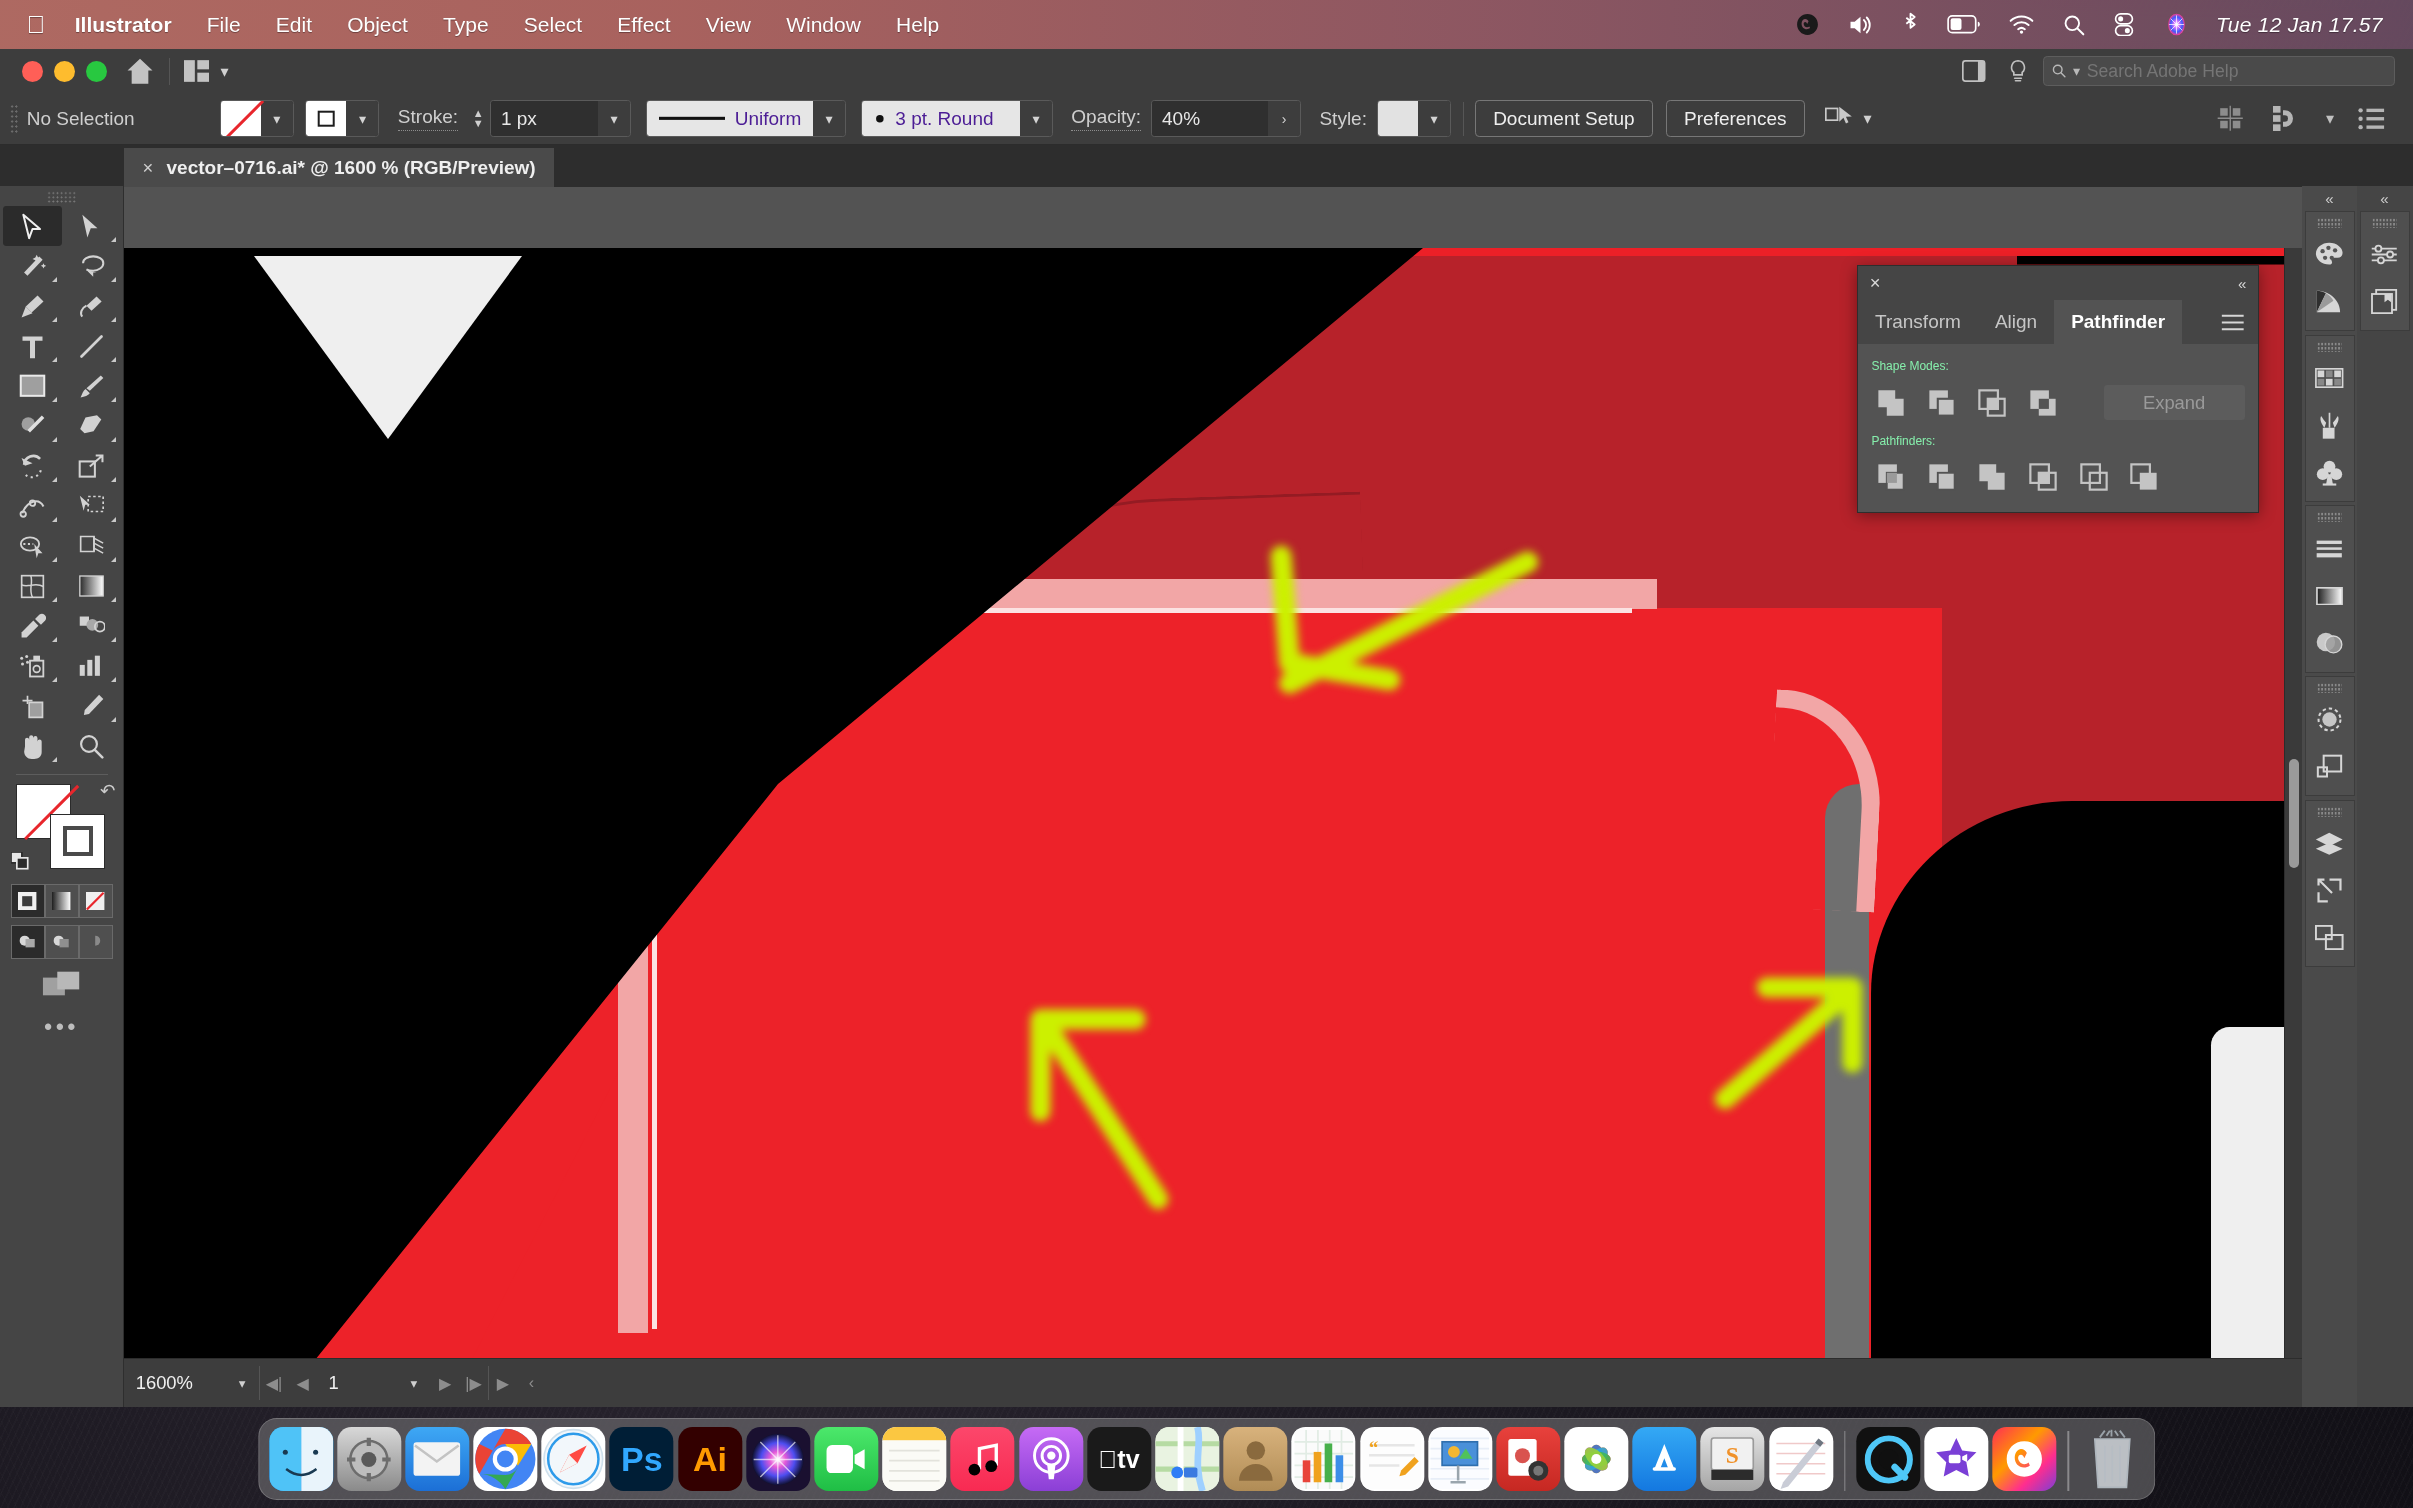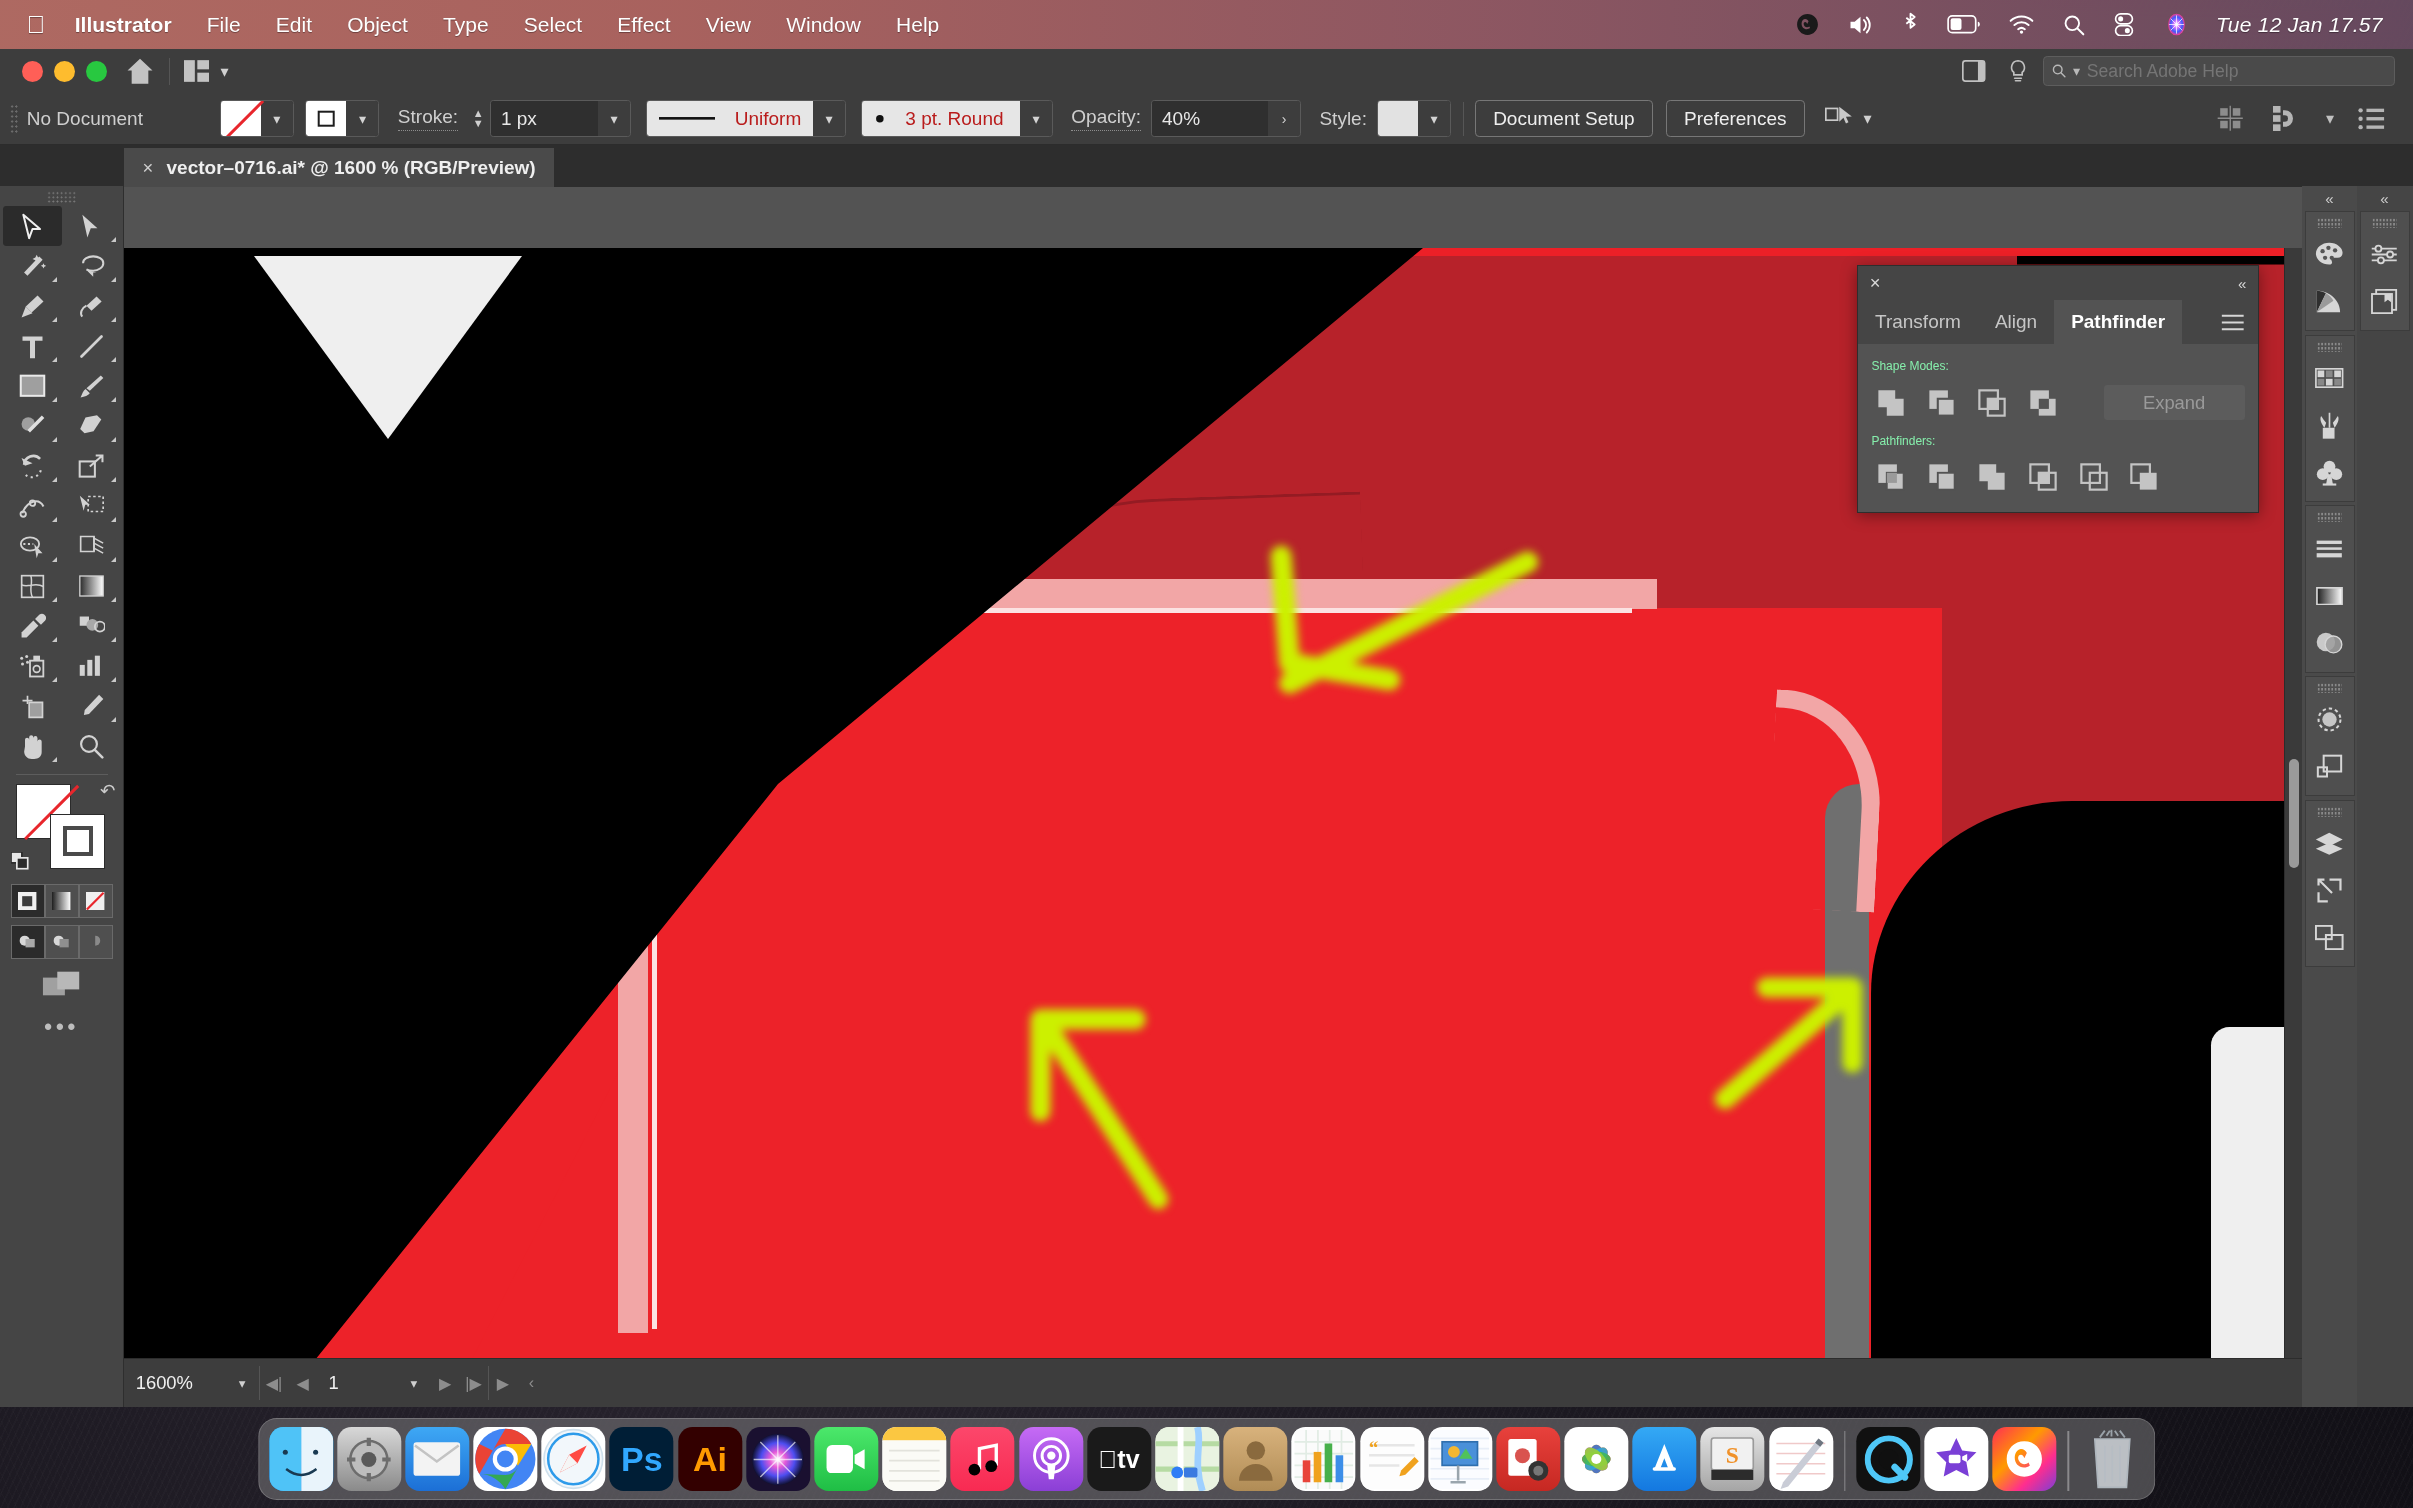--- a/index.html
+++ b/index.html
@@ -74,22 +74,22 @@
   .stepper { display:flex; flex-direction:column; align-items:center;
     justify-content:center; width:23.5px; color:#cfcfcf; font-size:11px; line-height:9.2px;
     margin-left:8.4px; }
   .field { background:#2f2f2f; border:0.8px solid #5a5a5a; height:37px;
     display:flex; align-items:center; color:#e8e8e8; font-size:19px;
     padding:0 10px; white-space:nowrap; }
   .fieldgroup { display:flex; align-items:center; border-radius:3.4px; overflow:hidden;
     border:0.8px solid #5a5a5a; height:37px; }
   .fieldgroup > .field { border:0; height:35px; }
   .fieldgroup > .chev { height:35px; }
-  .whitefield { background:#e6e6e6; color:#b91c1c; font-size:19px; height:35px;
-    display:flex; align-items:center; gap:20px; padding:0 11.7px; white-space:nowrap; }
+  .whitefield { background:#e6e6e6; color:#4c1d95; font-size:19px; height:35px;
+    display:flex; align-items:center; gap:10px; padding:0 11.7px; white-space:nowrap; }
   .pbtn { background:#3d3d3d; border:0.8px solid #777; border-radius:4.2px;
     color:#efefef; font-size:19px; height:37px; padding:0 17px;
     display:flex; align-items:center; white-space:nowrap; }
   .cb-icon { width:39px; height:39px; display:flex; align-items:center;
     justify-content:center; }
 
   
   #tabbar { height:42px; background:#2d2d2d; display:flex; align-items:flex-end;
     padding-left:124px; }
   .doctab { height:39px; background:#4a4a4a; display:flex; align-items:center;
@@ -330,21 +330,21 @@
             <path d="M12.5 12.5L18 18" stroke="#b8b8b8" stroke-width="2" stroke-linecap="round"></path>
           </svg>
         <span style="color:#b8b8b8;font-size:14.2px">▾</span>
         <input placeholder="Search Adobe Help" style="">
       </div>
     </div>
   </div>
 
   <div id="ctrlbar">
     <span class="grip"></span>
-    <span class="cb-label" style="min-width:193px">No Document</span>
+    <span class="cb-label" style="min-width:193px">No Selection</span>
 
     <div class="swatchbtn">
       <span class="swatch none"></span>
       <span class="chev">▾</span>
     </div>
     <span style="width:11.7px"></span>
     <div class="swatchbtn">
       <span class="swatch strokebox"></span>
       <span class="chev">▾</span>
     </div>

